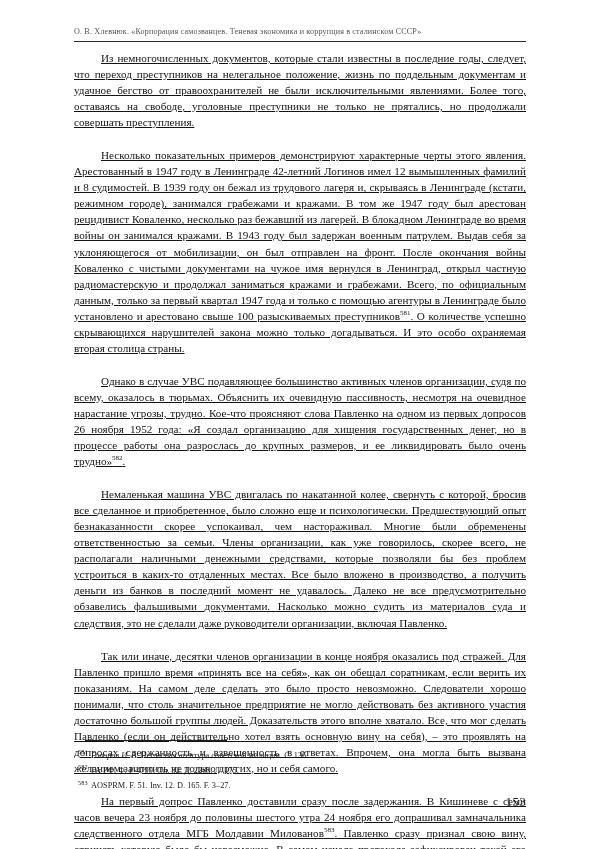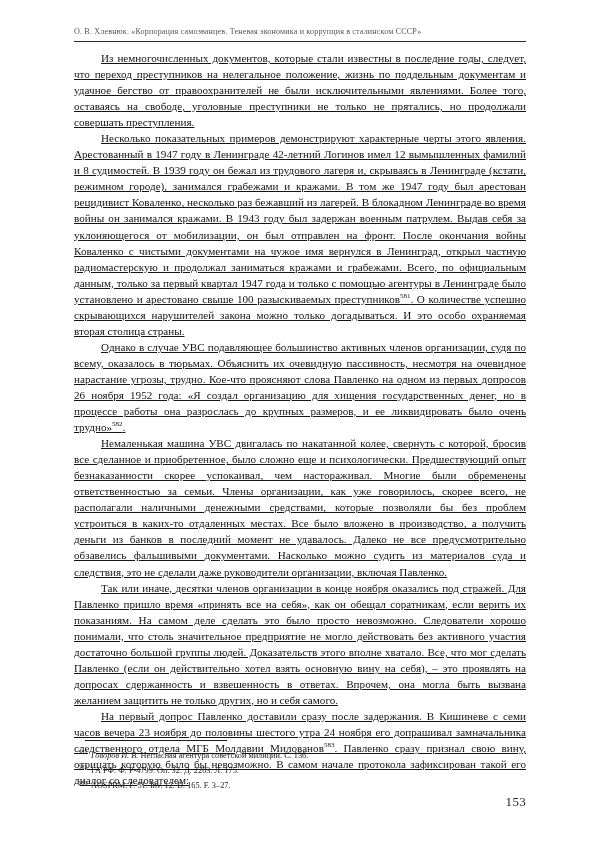--- a/index.html
+++ b/index.html
@@ -57,21 +57,21 @@
     margin: 0;
     font-size: 11.15px;
     line-height: 16.05px;
     text-align: justify;
     text-indent: 27px;
     hyphens: manual;
     word-spacing: -0.1px;
     color: #151515;
   }
   p.para + p.para {
-    margin-top: 0;
+    margin-top: 17px;
   }
   sup.fnref {
     font-size: 7px;
     vertical-align: super;
     line-height: 0;
   }
 
   
   .fn-rule {
     position: absolute;

